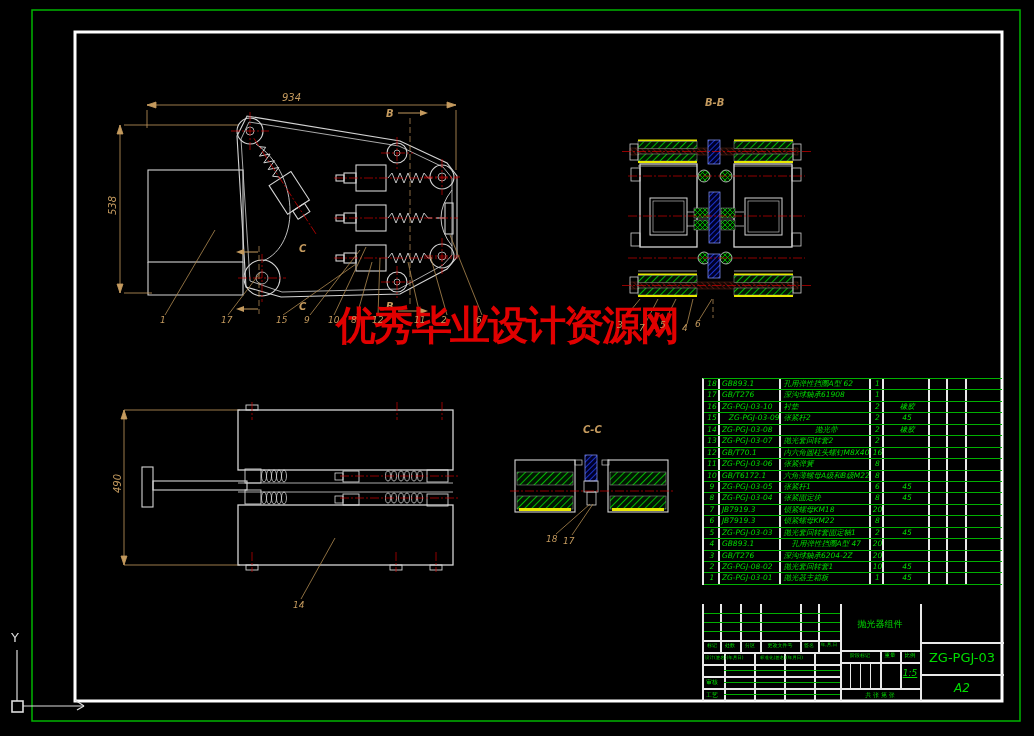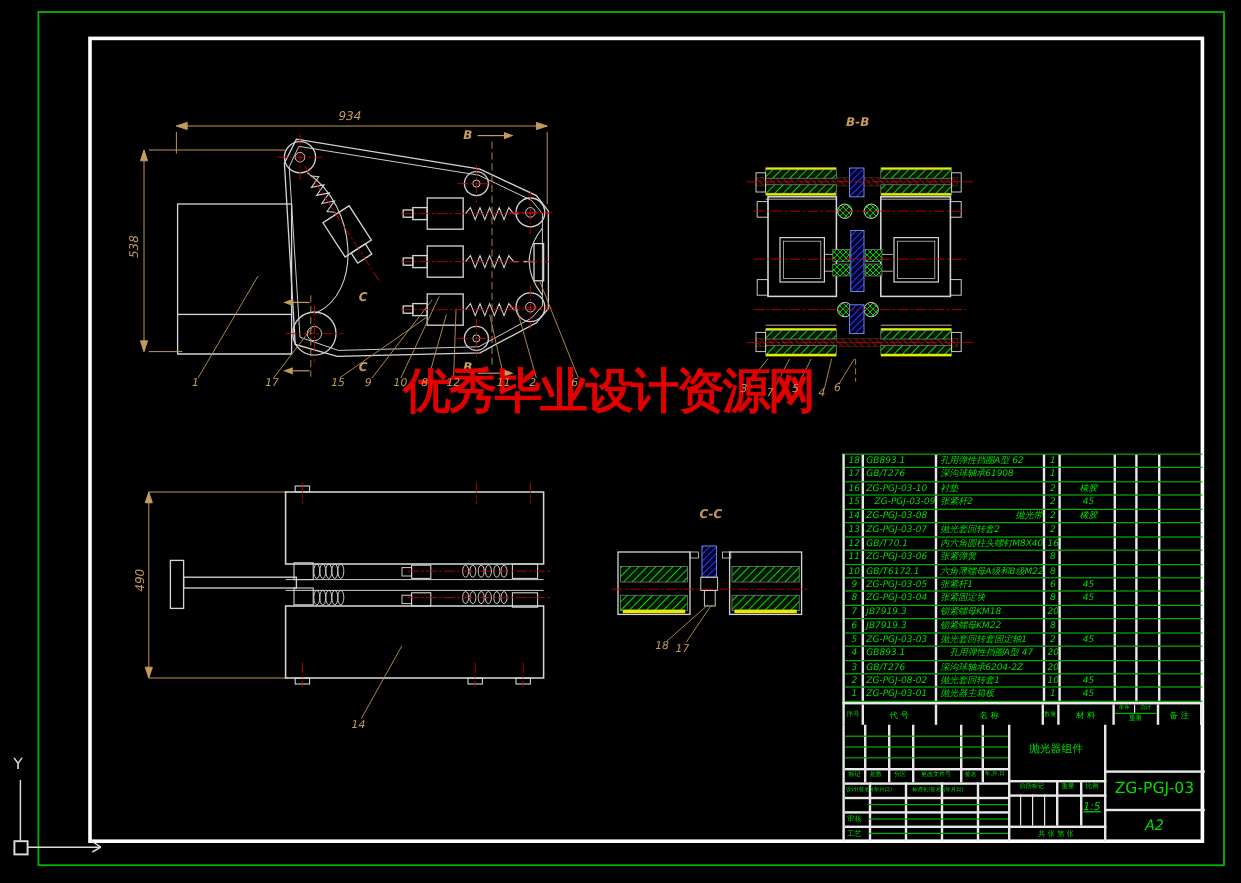--- a/index.html
+++ b/index.html
@@ -388,21 +388,21 @@
           <div class="pt-cell" style="width: 90px; text-align: left;">张紧杆2</div>
           <div class="pt-cell" style="width: 13px; text-align: center;">2</div>
           <div class="pt-cell" style="width: 47px; text-align: center;">45</div>
           <div class="pt-cell" style="width: 18px; text-align: center;"></div>
           <div class="pt-cell" style="width: 19px; text-align: center;"></div>
           <div class="pt-cell" style="width: 35px; text-align: left;"></div>
         </div>
         <div class="pt-row">
           <div class="pt-cell" style="width: 16px; text-align: center;">14</div>
           <div class="pt-cell" style="width: 62px; text-align: left;">ZG-PGJ-03-08</div>
-          <div class="pt-cell" style="width: 90px; text-align: right;">抛光带</div>
+          <div class="pt-cell" style="width: 90px; text-align: center;">抛光带</div>
           <div class="pt-cell" style="width: 13px; text-align: center;">2</div>
           <div class="pt-cell" style="width: 47px; text-align: center;">橡胶</div>
           <div class="pt-cell" style="width: 18px; text-align: center;"></div>
           <div class="pt-cell" style="width: 19px; text-align: center;"></div>
           <div class="pt-cell" style="width: 35px; text-align: left;"></div>
         </div>
         <div class="pt-row">
           <div class="pt-cell" style="width: 16px; text-align: center;">13</div>
           <div class="pt-cell" style="width: 62px; text-align: left;">ZG-PGJ-03-07</div>
           <div class="pt-cell" style="width: 90px; text-align: left;">抛光套回转套2</div>
@@ -526,35 +526,20 @@
           <div class="pt-cell" style="width: 16px; text-align: center;">1</div>
           <div class="pt-cell" style="width: 62px; text-align: left;">ZG-PGJ-03-01</div>
           <div class="pt-cell" style="width: 90px; text-align: left;">抛光器主箱板</div>
           <div class="pt-cell" style="width: 13px; text-align: center;">1</div>
           <div class="pt-cell" style="width: 47px; text-align: center;">45</div>
           <div class="pt-cell" style="width: 18px; text-align: center;"></div>
           <div class="pt-cell" style="width: 19px; text-align: center;"></div>
           <div class="pt-cell" style="width: 35px; text-align: left;"></div>
         </div>
       </div>
-  <div id="parts-header">
-    <div class="ph-cell" style="width:16px;font-size:5.5px;">序号</div>
-    <div class="ph-cell" style="width:62px;font-size:7px;">代 号</div>
-    <div class="ph-cell" style="width:90px;font-size:7px;">名 称</div>
-    <div class="ph-cell" style="width:13px;font-size:5px;">数量</div>
-    <div class="ph-cell" style="width:47px;font-size:7px;">材 料</div>
-    <div class="ph-cell" style="width:37px;padding:0;flex-direction:column;">
-      <div style="display:flex;width:100%;height:8px;border-bottom:1px solid #00b000;box-sizing:border-box;">
-        <span style="width:18px;font-size:4.5px;border-right:1px solid #e8e8e8;box-sizing:border-box;">单件</span>
-        <span style="width:19px;font-size:4.5px;">总计</span>
-      </div>
-      <div style="font-size:5.5px;height:9px;line-height:9px;">重量</div>
-    </div>
-    <div class="ph-cell" style="width:35px;font-size:7px;">备 注</div>
-  </div>
 </div>
 
 <div id="title-block">
 
   <div class="vline" style="left:16px;top:0;height:48px;"></div>
   <div class="vline" style="left:36px;top:0;height:48px;"></div>
   <div class="vline" style="left:56px;top:0;height:48px;"></div>
   <div class="vline" style="left:96px;top:0;height:48px;"></div>
   <div class="vline" style="left:114px;top:0;height:48px;"></div>
   <div class="vline" style="left:20px;top:48px;height:49px;"></div>

